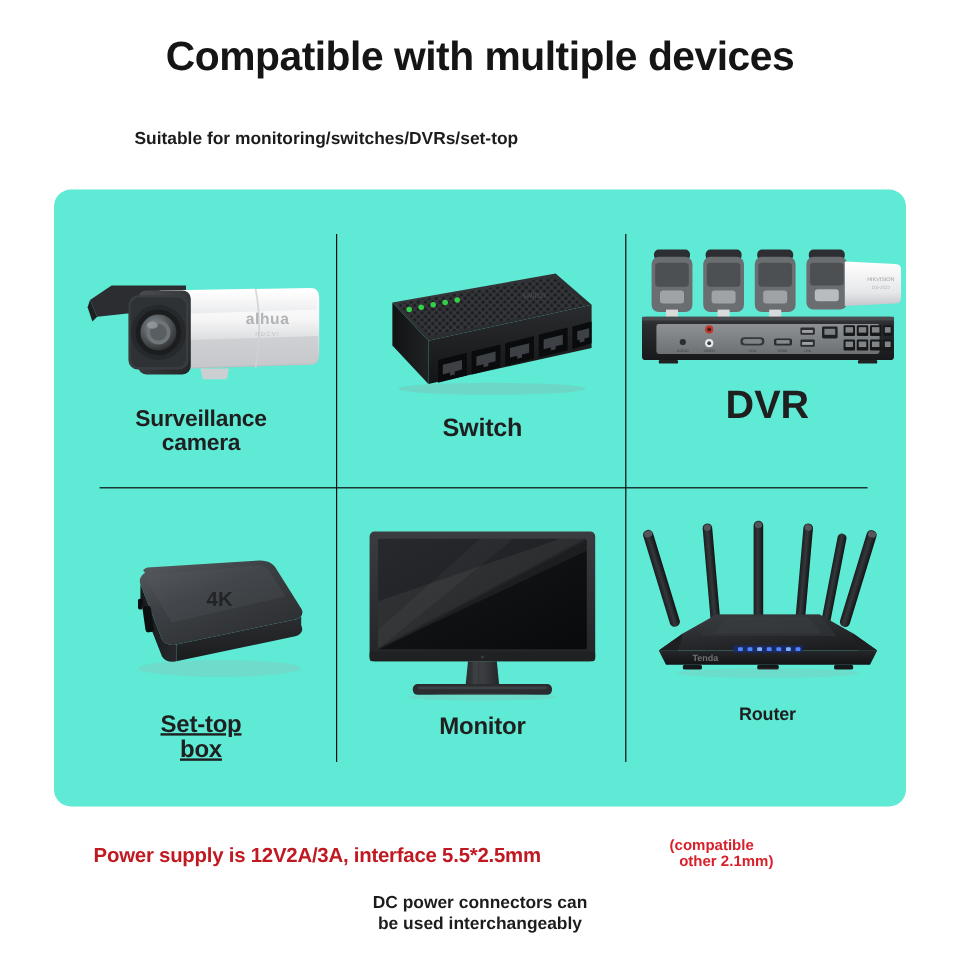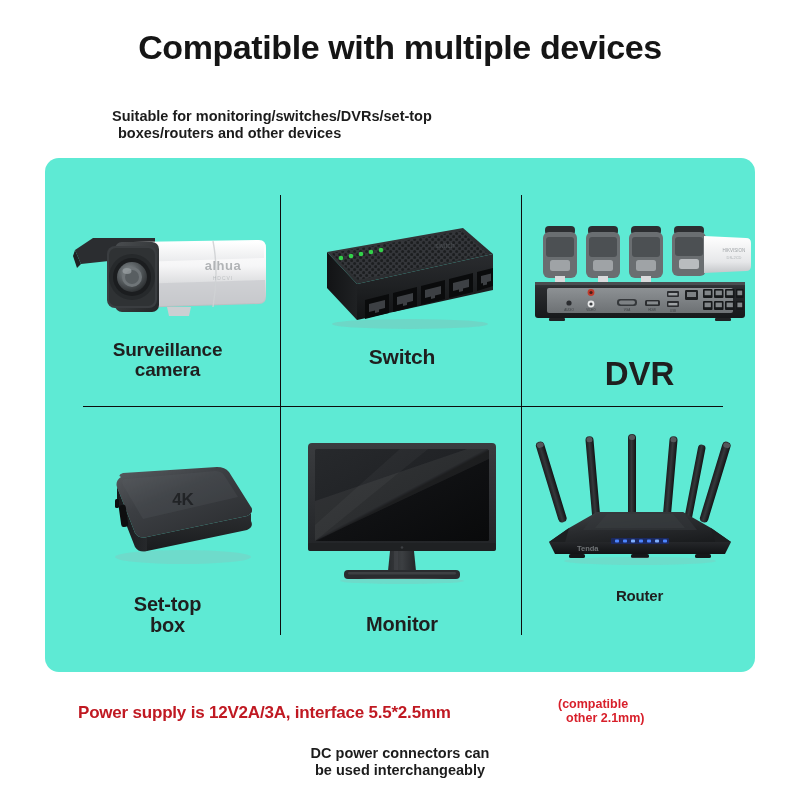--- a/index.html
+++ b/index.html
@@ -84,35 +84,35 @@
     font-weight: bold;
     color: #1f1f1f;
     text-align: center;
     line-height: 1.06;
     letter-spacing: -0.2px;
   }
 
   
   .cell-camera   { left: 10px;  top: 24px;  width: 225px; }
   .cell-switch   { left: 238px; top: 24px;  width: 238px; }
-  .cell-dvr      { left: 479px; top: 24px;  width: 231px; gap: 19px; }
+  .cell-dvr      { left: 479px; top: 6px;  width: 231px; }
   .cell-stb      { left: 10px;  top: 266px; width: 225px; }
-  .cell-monitor  { left: 238px; top: 266px; width: 238px; gap: 18px; }
+  .cell-monitor  { left: 238px; top: 266px; width: 238px; }
   .cell-router   { left: 479px; top: 266px; width: 231px; }
 
   .cell-camera  .cell-art { height: 150px; }
   .cell-switch  .cell-art { height: 150px; }
   .cell-dvr     .cell-art { height: 150px; }
   .cell-stb     .cell-art { height: 160px; }
   .cell-monitor .cell-art { height: 160px; }
 
   .cell-camera  .cell-label { font-size: 19px; margin-top: 8px; }
   .cell-switch  .cell-label { font-size: 21px; margin-top: 14px; }
   .cell-dvr     .cell-label { font-size: 33px; margin-top: 6px; letter-spacing: 0px; }
-  .cell-stb     .cell-label { font-size: 20px; margin-top: 10px; }
+  .cell-stb     .cell-label { font-size: 20px; margin-top: 10px; text-decoration: underline; }
   .cell-monitor .cell-label { font-size: 20px; margin-top: 12px; }
   .cell-router  .cell-label { font-size: 15px; margin-top: 12px; }
 
   
   .power-note {
     position: absolute;
     left: 78px; top: 703px;
     font-size: 17px;
     font-weight: bold;
     color: #c01922;
@@ -161,21 +161,20 @@
 
   svg { display: block; }
 </style>
 </head>
 <body>
 
 <div class="page-title">Compatible with multiple devices</div>
 
 <div class="page-subtitle">
   <span>Suitable for monitoring/switches/DVRs/set-top</span>
-  <span class="line2">boxes/routers and other devices</span>
 </div>
 
 <div class="device-panel">
 
   <div class="grid-divider-v v1"></div>
   <div class="grid-divider-v v2"></div>
   <div class="grid-divider-h"></div>
 
   <div class="cell cell-camera">
     <div class="cell-art">

